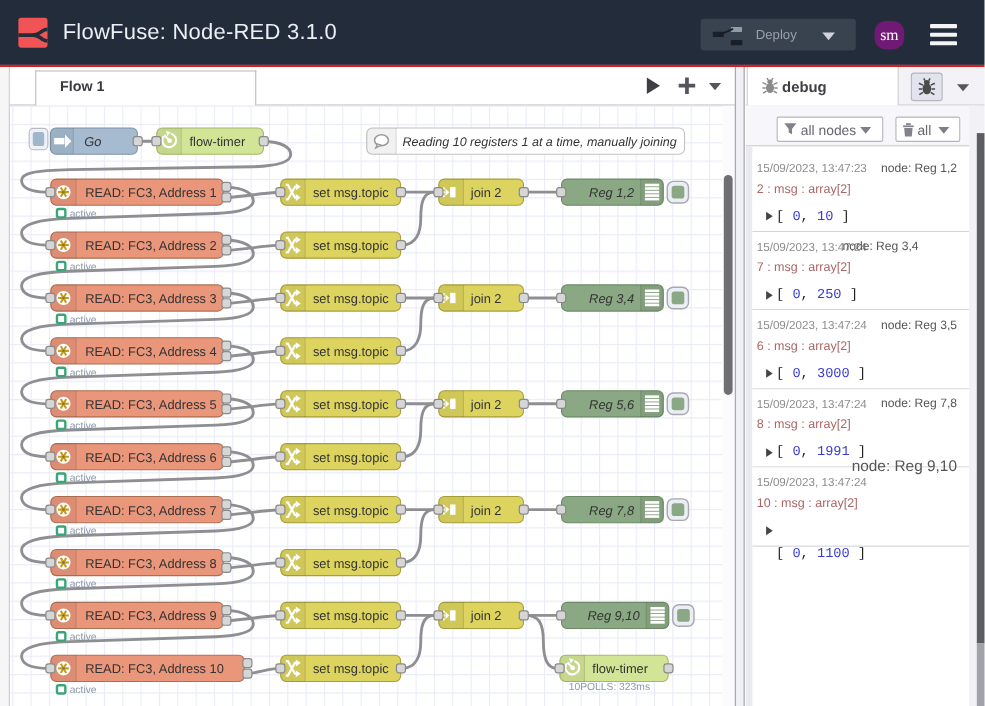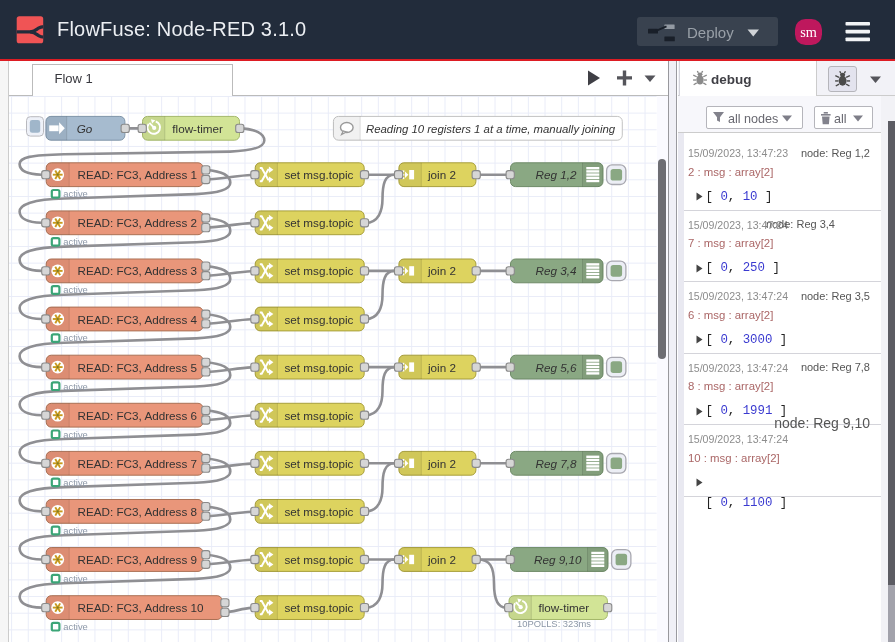--- a/index.html
+++ b/index.html
@@ -2,22 +2,22 @@
 <html><head><meta charset="utf-8"><style>
 *{margin:0;padding:0;box-sizing:border-box}
 html,body{width:895px;height:642px;overflow:hidden;font-family:"Liberation Sans",sans-serif;background:#fff}
 .abs{position:absolute}
 </style></head>
 <body>
 <div class="abs" style="left:0;top:0;width:895px;height:59px;background:#222c3b"></div>
 <div class="abs" style="left:0;top:59px;width:895px;height:2.4px;background:#dd1c23"></div>
 <div class="abs" style="left:57px;top:17.6px;font-size:20px;color:#eceff3;letter-spacing:0.2px">FlowFuse: Node-RED 3.1.0</div>
 <div class="abs" style="left:636.5px;top:16.7px;width:141px;height:29.3px;background:#39424f;border-radius:3px"></div>
-<div class="abs" style="left:687px;top:23.5px;font-size:15px;color:#99a0a8">Deploy</div>
-<div class="abs" style="left:795.4px;top:18.8px;width:26.2px;height:26.2px;border-radius:10.5px;background:#be185d;color:#fff;font:14.3px 'Liberation Serif',serif;text-align:center;line-height:26.2px">sm</div>
+<div class="abs" style="left:687px;top:23.5px;font-size:12px;color:#99a0a8">Deploy</div>
+<div class="abs" style="left:795.4px;top:18.8px;width:26.2px;height:26.2px;border-radius:10.5px;background:#701a75;color:#fff;font:14.3px 'Liberation Serif',serif;text-align:center;line-height:26.2px">sm</div>
 <svg width="895" height="62" viewBox="0 0 895 62" style="position:absolute;left:0;top:0">
 <defs>
       <clipPath id="lg">
         <rect x="16.7" y="16.2" width="26.5" height="27.1" rx="2.6"></rect>
       </clipPath>
     </defs>
 <rect x="16.7" y="16.2" width="26.5" height="27.1" rx="2.6" fill="#f05455"></rect>
 <g clip-path="url(#lg)" stroke="#222c3b" stroke-width="3.3" fill="none">
 <path d="M14,31.9 L31,31.9"></path>
 <path d="M30.5,31.9 C35,31.4 36.3,29.6 38.5,28.2 C40.7,26.8 42.2,26.6 44.5,26.6"></path>
@@ -34,21 +34,21 @@
 <rect x="845.5" y="21.9" width="24.5" height="3.7" rx="0.8"></rect>
 <rect x="845.5" y="29.7" width="24.5" height="3.7" rx="0.8"></rect>
 <rect x="845.5" y="37.5" width="24.5" height="3.7" rx="0.8"></rect>
 </g>
 </svg>
 
 <div class="abs" style="left:0;top:61.4px;width:9px;height:580.6px;background:#f6f6f6;border-right:1px solid #ccc"></div>
 
 <div class="abs" style="left:9px;top:61.4px;width:659.3px;height:34.2px;background:#fff;border-bottom:1px solid #bbb"></div>
 <div class="abs" style="left:32px;top:63.5px;width:201px;height:32.2px;background:#fff;border:1px solid #bbb;border-bottom:none"></div>
-<div class="abs" style="left:54.5px;top:71px;font-size:13px;font-weight:400;color:#38383e">Flow 1</div>
+<div class="abs" style="left:54.5px;top:71px;font-size:13px;font-weight:700;color:#38383e">Flow 1</div>
 <svg width="100" height="34" viewBox="0 0 100 34" style="position:absolute;left:578px;top:61px">
 <path d="M10,9.5 L10,24.5 L22,17 z" fill="#3f3f45"></path>
 <path d="M39,15.2 h5.8 V9.4 h3.4 v5.8 H54 v3.4 h-5.8 v5.8 h-3.4 v-5.8 H39 z" fill="#55555b"></path>
 <path d="M66.5,14.5 h11 l-5.5,6.5 z" fill="#55555b"></path>
 </svg>
 
 <svg class="abs" style="left:9px;top:95.6px" width="647.6" height="546.4" viewBox="9 95.6 647.6 546.4">
 <defs>
       <pattern id="gr" width="16.67" height="16.67" patternUnits="userSpaceOnUse" x="11.1" y="12.2">
 <path d="M0.5,0 V16.67 M0,0.5 H16.67" stroke="#e9ecf8" stroke-width="1" fill="none"></path>

